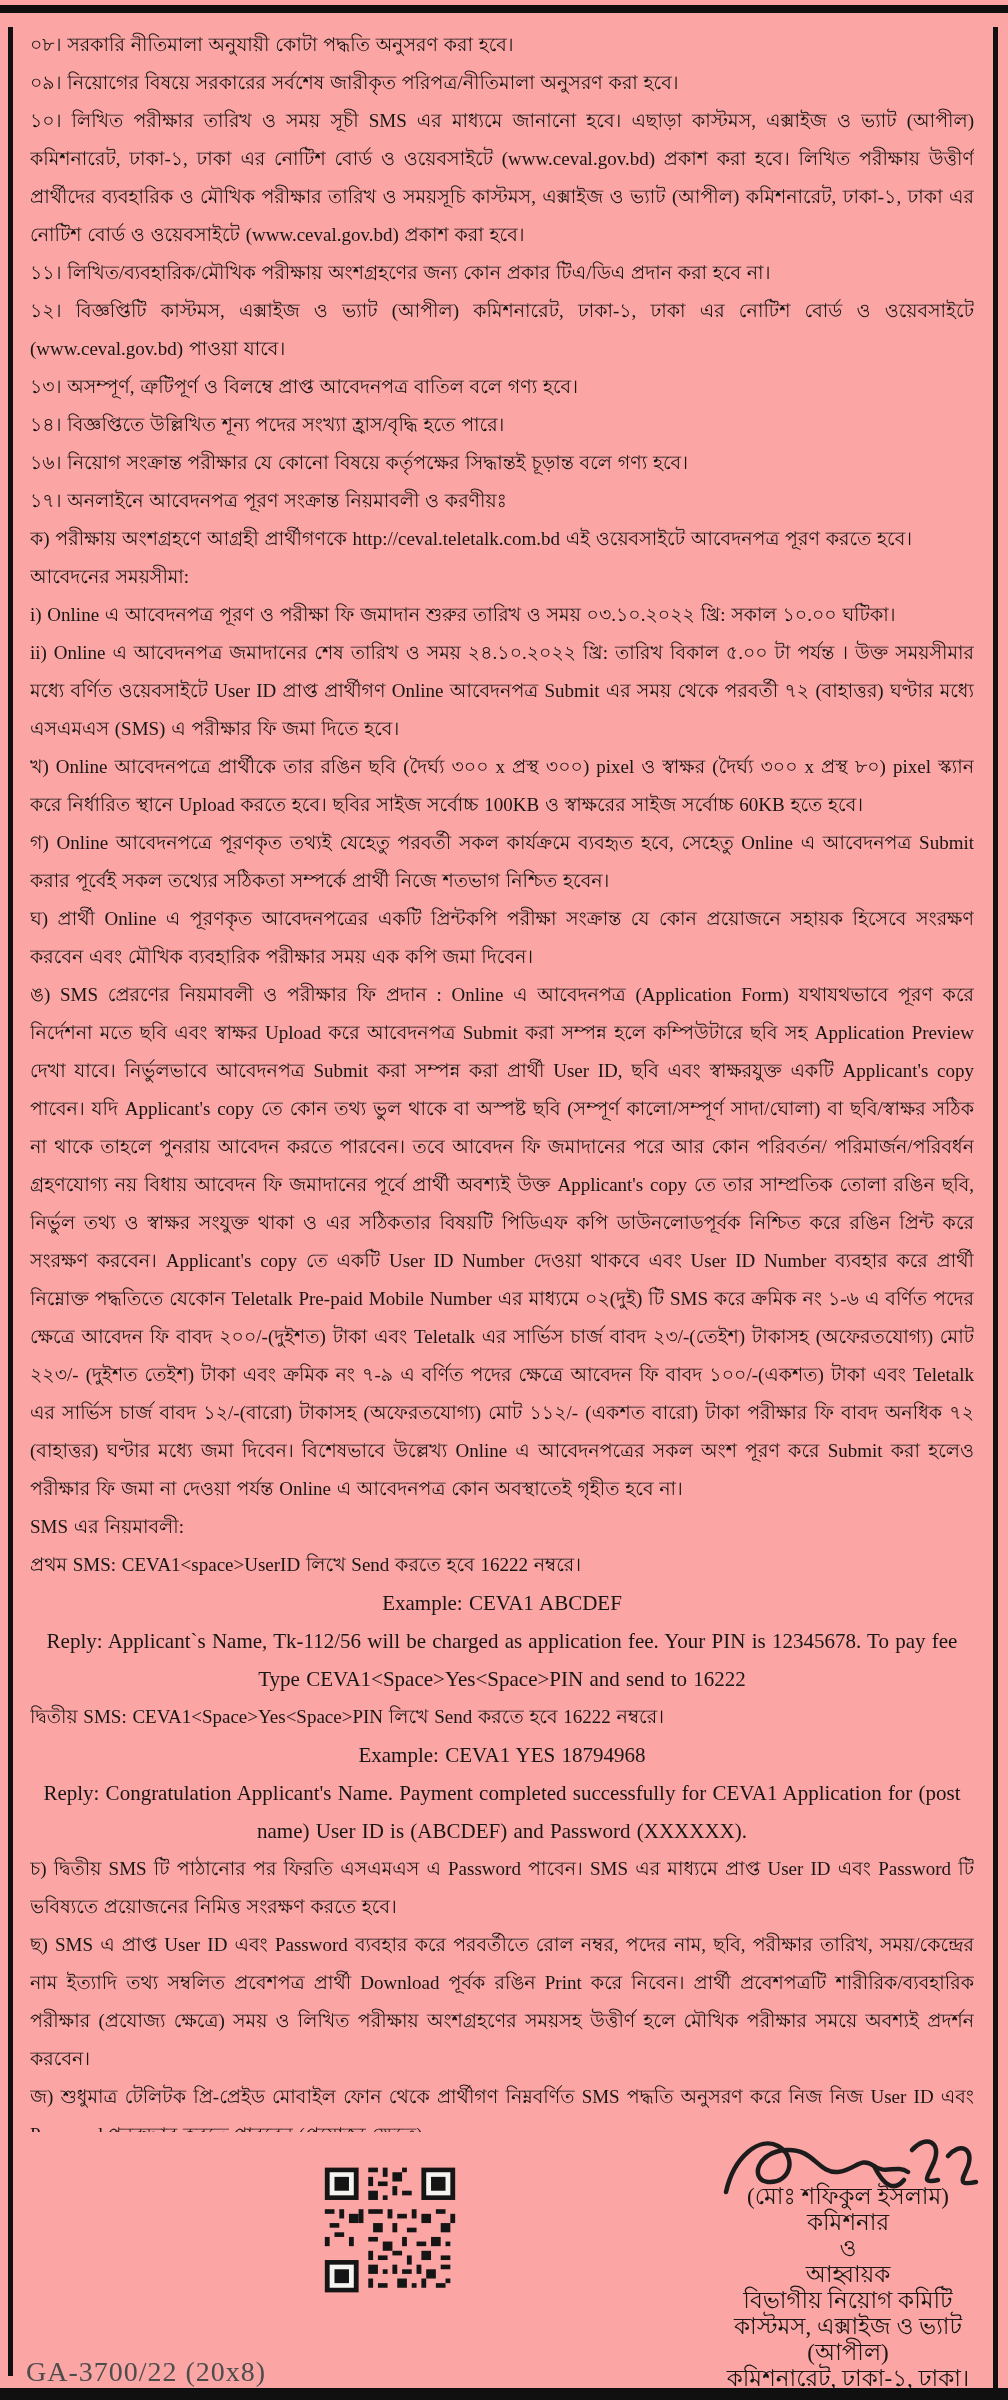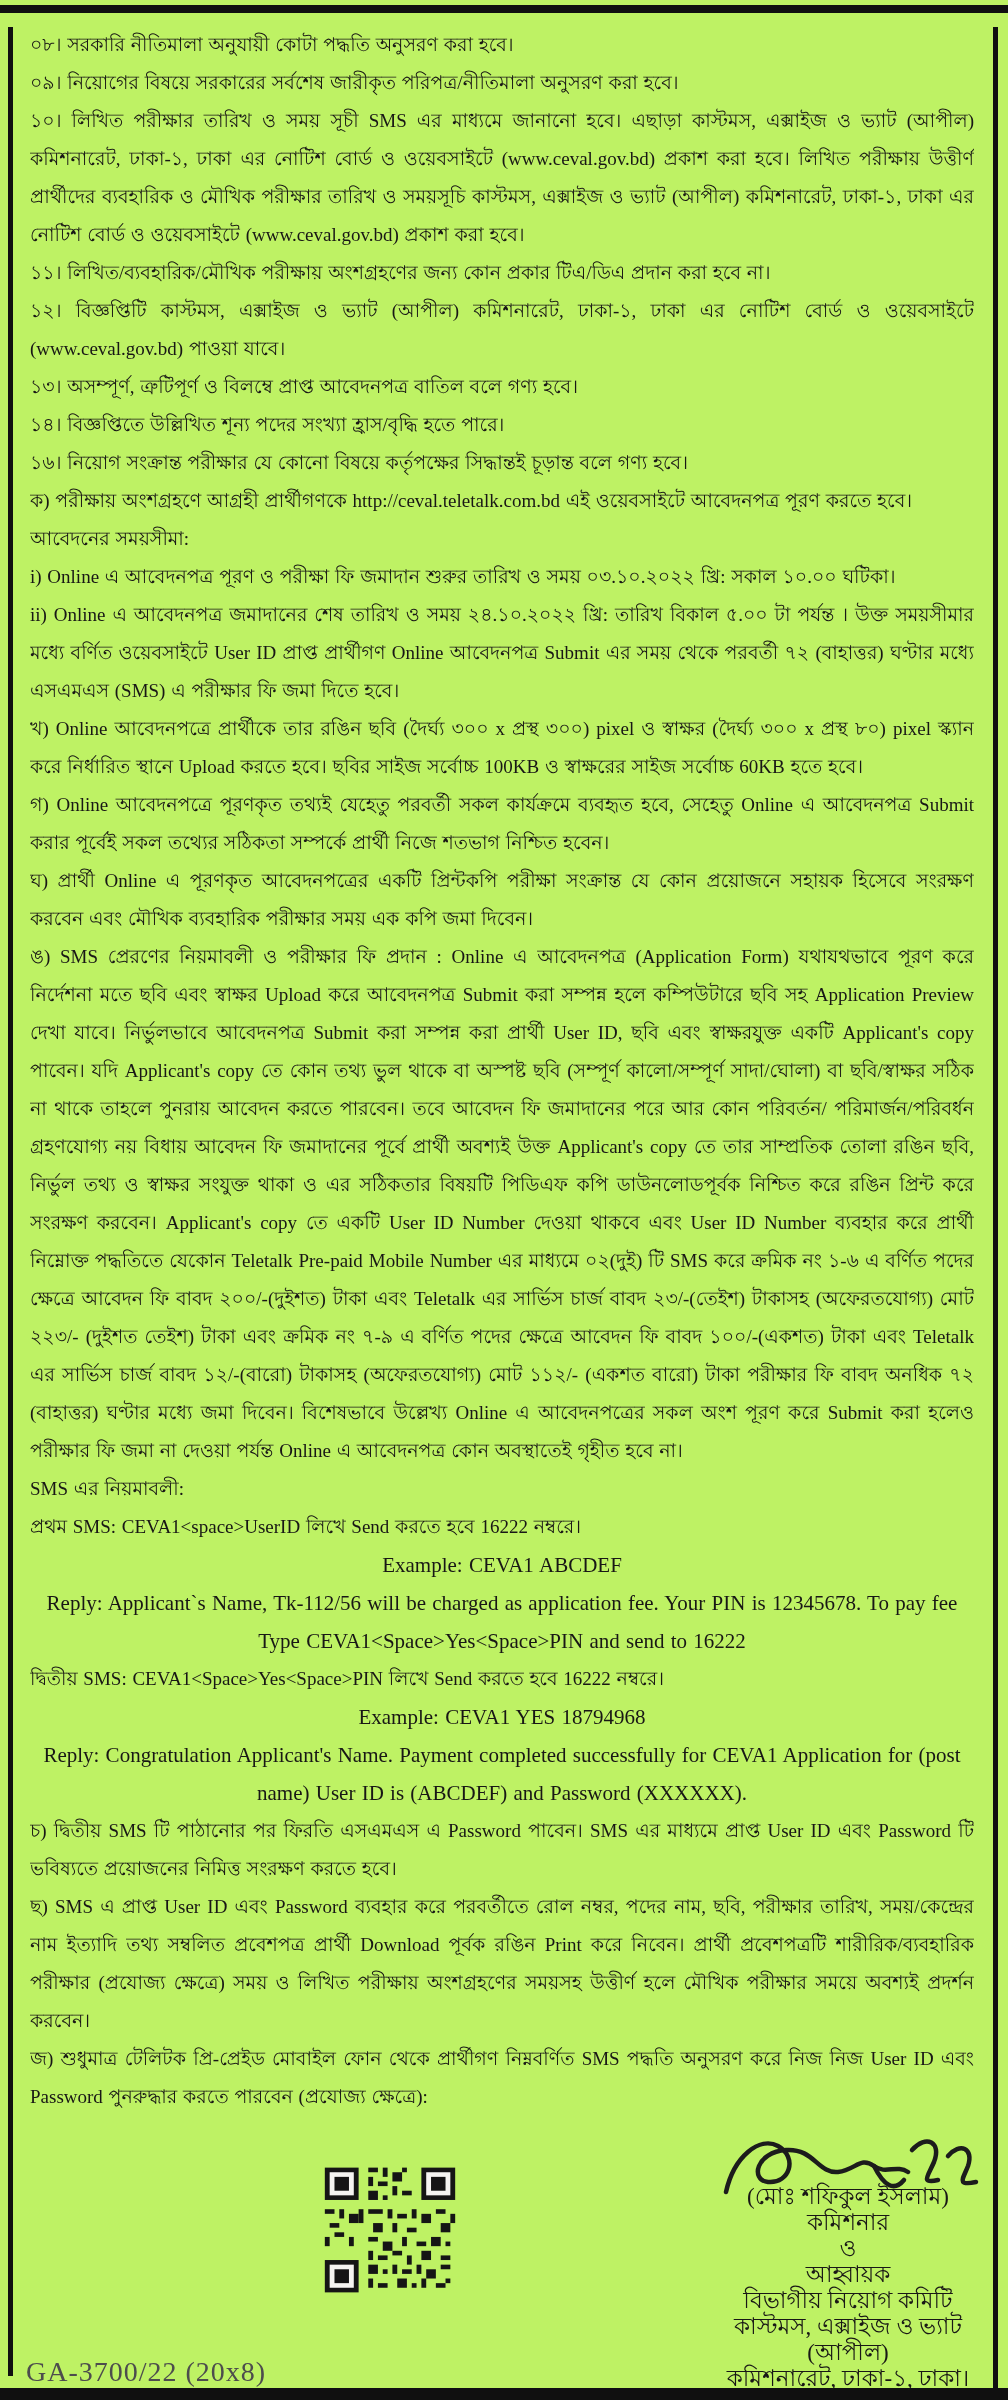--- a/index.html
+++ b/index.html
@@ -1,18 +1,18 @@
 <!DOCTYPE html>
 <html><head>
 <meta charset="utf-8">
 <style>
   html,body { margin:0; padding:0; background:#e9e8e6; }
   .page {
     position:relative; width:1008px; height:2400px; margin:0 auto;
-    background:#bef264; color:#181715; overflow:hidden;
+    background:#fca5a5; color:#181715; overflow:hidden;
     font-family:"Liberation Serif","DejaVu Serif",serif;
   }
   .rule { position:absolute; background:#101010; }
   .rule-top    { top:5px; left:0; width:1008px; height:8px; }
   .rule-left   { left:8px; top:27px; width:5px; height:2349px; }
   .rule-right  { left:993px; top:27px; width:5px; height:2361px; }
   .rule-bottom { top:2388px; left:0; width:1008px; height:12px; }
 
   .content {
     position:absolute; left:30px; top:26px; width:944px;
@@ -50,20 +50,21 @@
 
   <div class="content">
       <div class="para">০৮। সরকারি নীতিমালা অনুযায়ী কোটা পদ্ধতি অনুসরণ করা হবে।</div>
       <div class="para">০৯। নিয়োগের বিষয়ে সরকারের সর্বশেষ জারীকৃত পরিপত্র/নীতিমালা অনুসরণ করা হবে।</div>
       <div class="para">১০। লিখিত পরীক্ষার তারিখ ও সময় সূচী SMS এর মাধ্যমে জানানো হবে। এছাড়া কাস্টমস, এক্সাইজ ও ভ্যাট (আপীল) কমিশনারেট, ঢাকা-১, ঢাকা এর নোটিশ বোর্ড ও ওয়েবসাইটে (www.ceval.gov.bd) প্রকাশ করা হবে। লিখিত পরীক্ষায় উত্তীর্ণ প্রার্থীদের ব্যবহারিক ও মৌখিক পরীক্ষার তারিখ ও সময়সূচি কাস্টমস, এক্সাইজ ও ভ্যাট (আপীল) কমিশনারেট, ঢাকা-১, ঢাকা এর নোটিশ বোর্ড ও ওয়েবসাইটে (www.ceval.gov.bd) প্রকাশ করা হবে।</div>
       <div class="para">১১। লিখিত/ব্যবহারিক/মৌখিক পরীক্ষায় অংশগ্রহণের জন্য কোন প্রকার টিএ/ডিএ প্রদান করা হবে না।</div>
       <div class="para">১২। বিজ্ঞপ্তিটি কাস্টমস, এক্সাইজ ও ভ্যাট (আপীল) কমিশনারেট, ঢাকা-১, ঢাকা এর নোটিশ বোর্ড ও ওয়েবসাইটে (www.ceval.gov.bd) পাওয়া যাবে।</div>
       <div class="para">১৩। অসম্পূর্ণ, ত্রুটিপূর্ণ ও বিলম্বে প্রাপ্ত আবেদনপত্র বাতিল বলে গণ্য হবে।</div>
       <div class="para">১৪। বিজ্ঞপ্তিতে উল্লিখিত শূন্য পদের সংখ্যা হ্রাস/বৃদ্ধি হতে পারে।</div>
       <div class="para">১৬। নিয়োগ সংক্রান্ত পরীক্ষার যে কোনো বিষয়ে কর্তৃপক্ষের সিদ্ধান্তই চূড়ান্ত বলে গণ্য হবে।</div>
+      <div class="para">১৭। অনলাইনে আবেদনপত্র পূরণ সংক্রান্ত নিয়মাবলী ও করণীয়ঃ</div>
       <div class="para">ক) পরীক্ষায় অংশগ্রহণে আগ্রহী প্রার্থীগণকে http://ceval.teletalk.com.bd এই ওয়েবসাইটে আবেদনপত্র পূরণ করতে হবে।</div>
       <div class="para">আবেদনের সময়সীমা:</div>
       <div class="para">i) Online এ আবেদনপত্র পূরণ ও পরীক্ষা ফি জমাদান শুরুর তারিখ ও সময় ০৩.১০.২০২২ খ্রি: সকাল ১০.০০ ঘটিকা।</div>
       <div class="para">ii) Online এ আবেদনপত্র জমাদানের শেষ তারিখ ও সময় ২৪.১০.২০২২ খ্রি: তারিখ বিকাল ৫.০০ টা পর্যন্ত । উক্ত সময়সীমার মধ্যে বর্ণিত ওয়েবসাইটে User ID প্রাপ্ত প্রার্থীগণ Online আবেদনপত্র Submit এর সময় থেকে পরবর্তী ৭২ (বাহাত্তর) ঘণ্টার মধ্যে এসএমএস (SMS) এ পরীক্ষার ফি জমা দিতে হবে।</div>
       <div class="para">খ) Online আবেদনপত্রে প্রার্থীকে তার রঙিন ছবি (দৈর্ঘ্য ৩০০ x প্রস্থ ৩০০) pixel ও স্বাক্ষর (দৈর্ঘ্য ৩০০ x প্রস্থ ৮০) pixel স্ক্যান করে নির্ধারিত স্থানে Upload করতে হবে। ছবির সাইজ সর্বোচ্চ 100KB ও স্বাক্ষরের সাইজ সর্বোচ্চ 60KB হতে হবে।</div>
       <div class="para">গ) Online আবেদনপত্রে পূরণকৃত তথ্যই যেহেতু পরবর্তী সকল কার্যক্রমে ব্যবহৃত হবে, সেহেতু Online এ আবেদনপত্র Submit করার পূর্বেই সকল তথ্যের সঠিকতা সম্পর্কে প্রার্থী নিজে শতভাগ নিশ্চিত হবেন।</div>
       <div class="para">ঘ) প্রার্থী Online এ পূরণকৃত আবেদনপত্রের একটি প্রিন্টকপি পরীক্ষা সংক্রান্ত যে কোন প্রয়োজনে সহায়ক হিসেবে সংরক্ষণ করবেন এবং মৌখিক ব্যবহারিক পরীক্ষার সময় এক কপি জমা দিবেন।</div>
       <div class="para">ঙ) SMS প্রেরণের নিয়মাবলী ও পরীক্ষার ফি প্রদান : Online এ আবেদনপত্র (Application Form) যথাযথভাবে পূরণ করে নির্দেশনা মতে ছবি এবং স্বাক্ষর Upload করে আবেদনপত্র Submit করা সম্পন্ন হলে কম্পিউটারে ছবি সহ Application Preview দেখা যাবে। নির্ভুলভাবে আবেদনপত্র Submit করা সম্পন্ন করা প্রার্থী User ID, ছবি এবং স্বাক্ষরযুক্ত একটি Applicant's copy পাবেন। যদি Applicant's copy তে কোন তথ্য ভুল থাকে বা অস্পষ্ট ছবি (সম্পূর্ণ কালো/সম্পূর্ণ সাদা/ঘোলা) বা ছবি/স্বাক্ষর সঠিক না থাকে তাহলে পুনরায় আবেদন করতে পারবেন। তবে আবেদন ফি জমাদানের পরে আর কোন পরিবর্তন/ পরিমার্জন/পরিবর্ধন গ্রহণযোগ্য নয় বিধায় আবেদন ফি জমাদানের পূর্বে প্রার্থী অবশ্যই উক্ত Applicant's copy তে তার সাম্প্রতিক তোলা রঙিন ছবি, নির্ভুল তথ্য ও স্বাক্ষর সংযুক্ত থাকা ও এর সঠিকতার বিষয়টি পিডিএফ কপি ডাউনলোডপূর্বক নিশ্চিত করে রঙিন প্রিন্ট করে সংরক্ষণ করবেন। Applicant's copy তে একটি User ID Number দেওয়া থাকবে এবং User ID Number ব্যবহার করে প্রার্থী নিম্নোক্ত পদ্ধতিতে যেকোন Teletalk Pre-paid Mobile Number এর মাধ্যমে ০২(দুই) টি SMS করে ক্রমিক নং ১-৬ এ বর্ণিত পদের ক্ষেত্রে আবেদন ফি বাবদ ২০০/-(দুইশত) টাকা এবং Teletalk এর সার্ভিস চার্জ বাবদ ২৩/-(তেইশ) টাকাসহ (অফেরতযোগ্য) মোট ২২৩/- (দুইশত তেইশ) টাকা এবং ক্রমিক নং ৭-৯ এ বর্ণিত পদের ক্ষেত্রে আবেদন ফি বাবদ ১০০/-(একশত) টাকা এবং Teletalk এর সার্ভিস চার্জ বাবদ ১২/-(বারো) টাকাসহ (অফেরতযোগ্য) মোট ১১২/- (একশত বারো) টাকা পরীক্ষার ফি বাবদ অনধিক ৭২ (বাহাত্তর) ঘণ্টার মধ্যে জমা দিবেন। বিশেষভাবে উল্লেখ্য Online এ আবেদনপত্রের সকল অংশ পূরণ করে Submit করা হলেও পরীক্ষার ফি জমা না দেওয়া পর্যন্ত Online এ আবেদনপত্র কোন অবস্থাতেই গৃহীত হবে না।</div>
       <div class="para">SMS এর নিয়মাবলী:</div>
       <div class="para">প্রথম SMS: CEVA1&lt;space&gt;UserID লিখে Send করতে হবে 16222 নম্বরে।</div>

